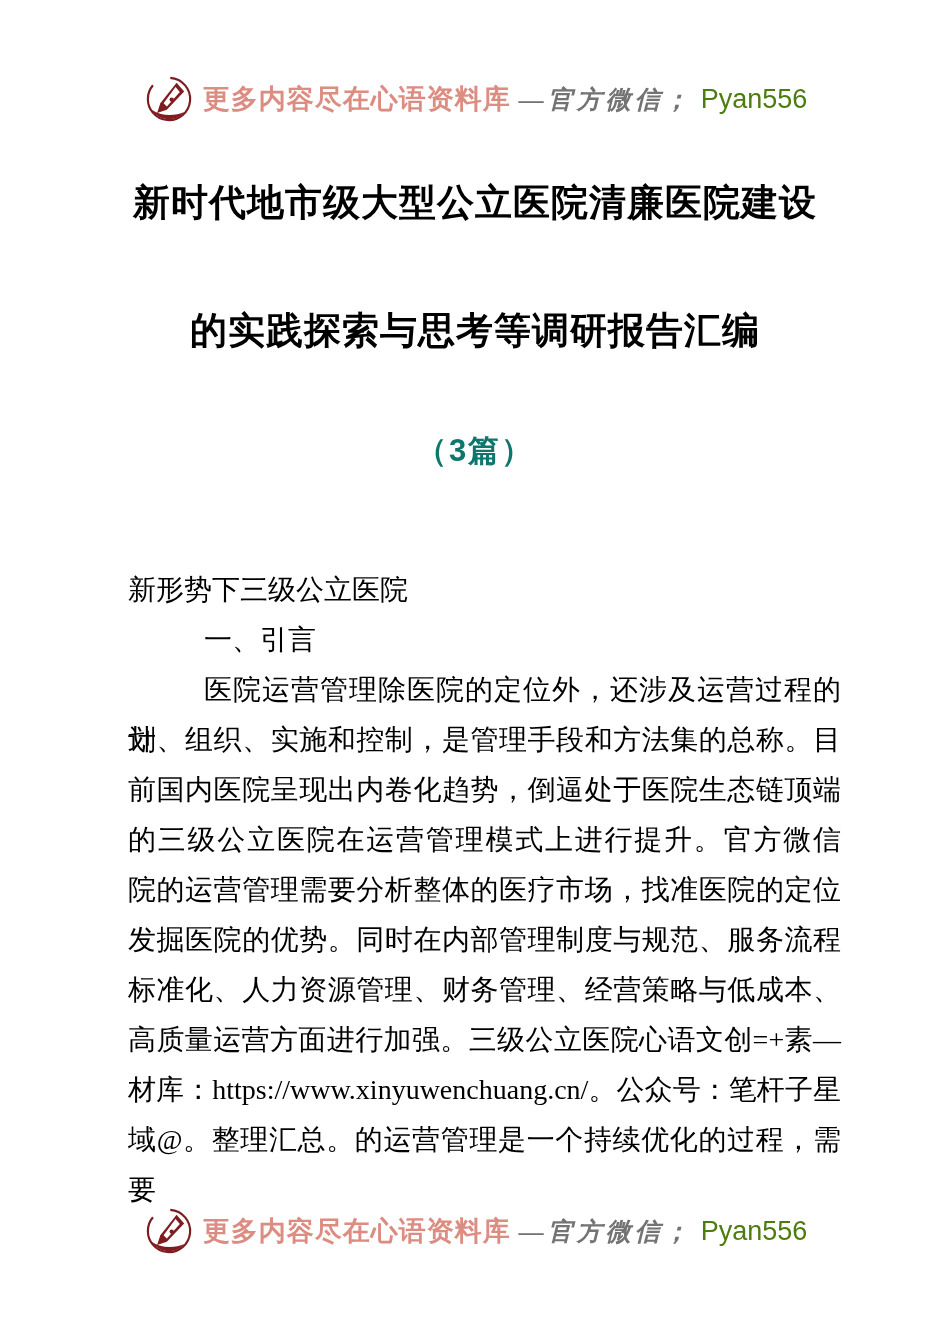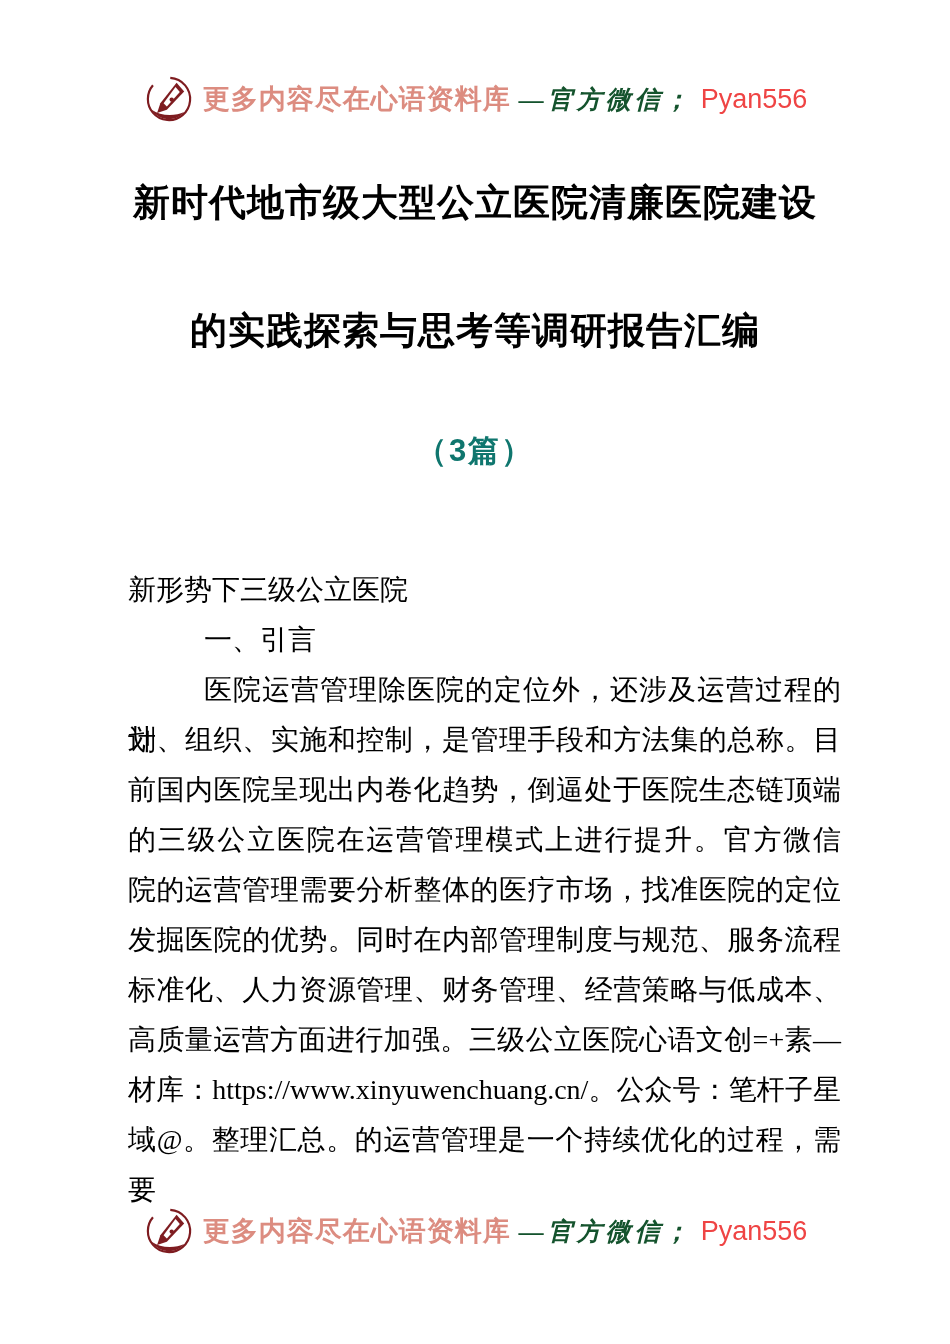--- a/index.html
+++ b/index.html
@@ -39,29 +39,29 @@
     font-size: 27px;
     font-weight: 700;
     color: #dc8c80;
     letter-spacing: 1px;
     white-space: nowrap;
   }
   .promo .wechat-label {
     font-size: 25px;
     font-weight: 600;
     font-style: italic;
-    color: #14532d;
+    color: #737373;
     letter-spacing: 4px;
     white-space: nowrap;
   }
   .promo .wechat-id {
     font-family: "Liberation Sans", sans-serif;
     font-size: 27px;
     font-weight: 400;
-    color: #ef4444;
+    color: #4d7c0f;
     white-space: nowrap;
   }
 
   
   .doc-title {
     position: absolute;
     left: 0;
     width: 100%;
     text-align: center;
     font-family: "Liberation Sans", sans-serif;

